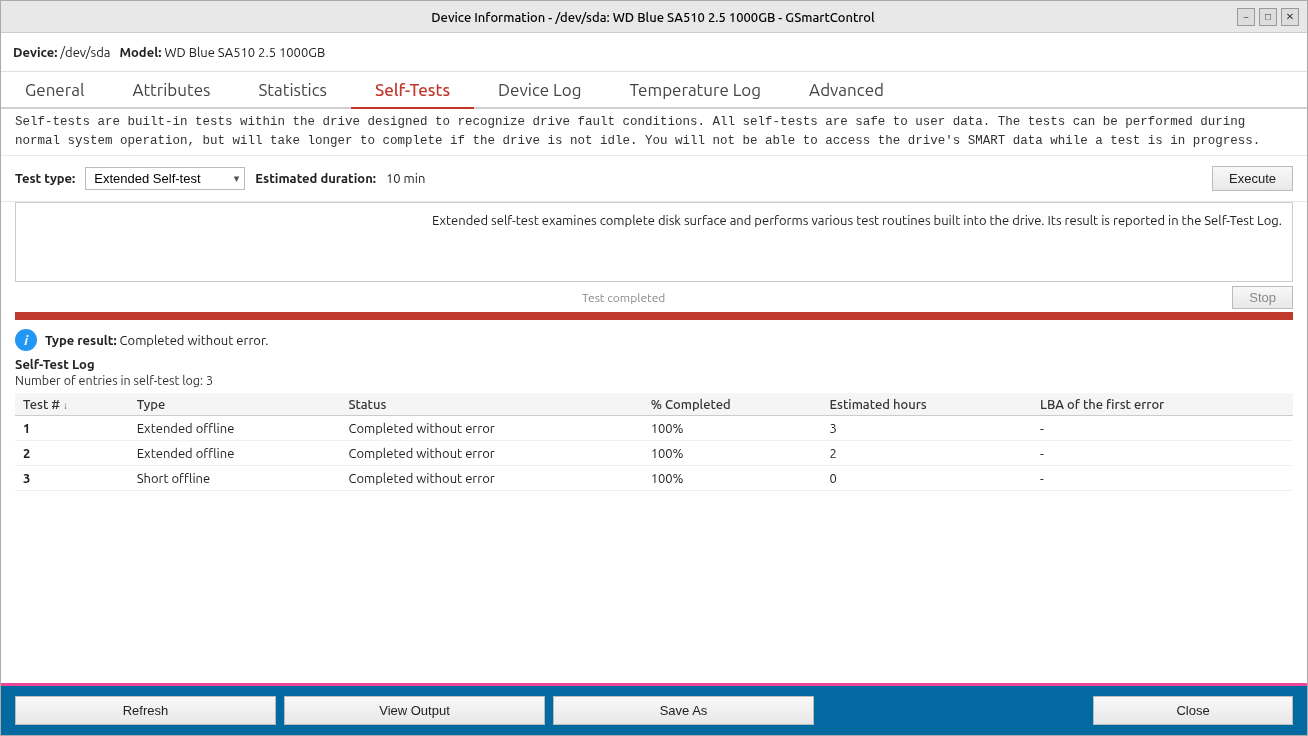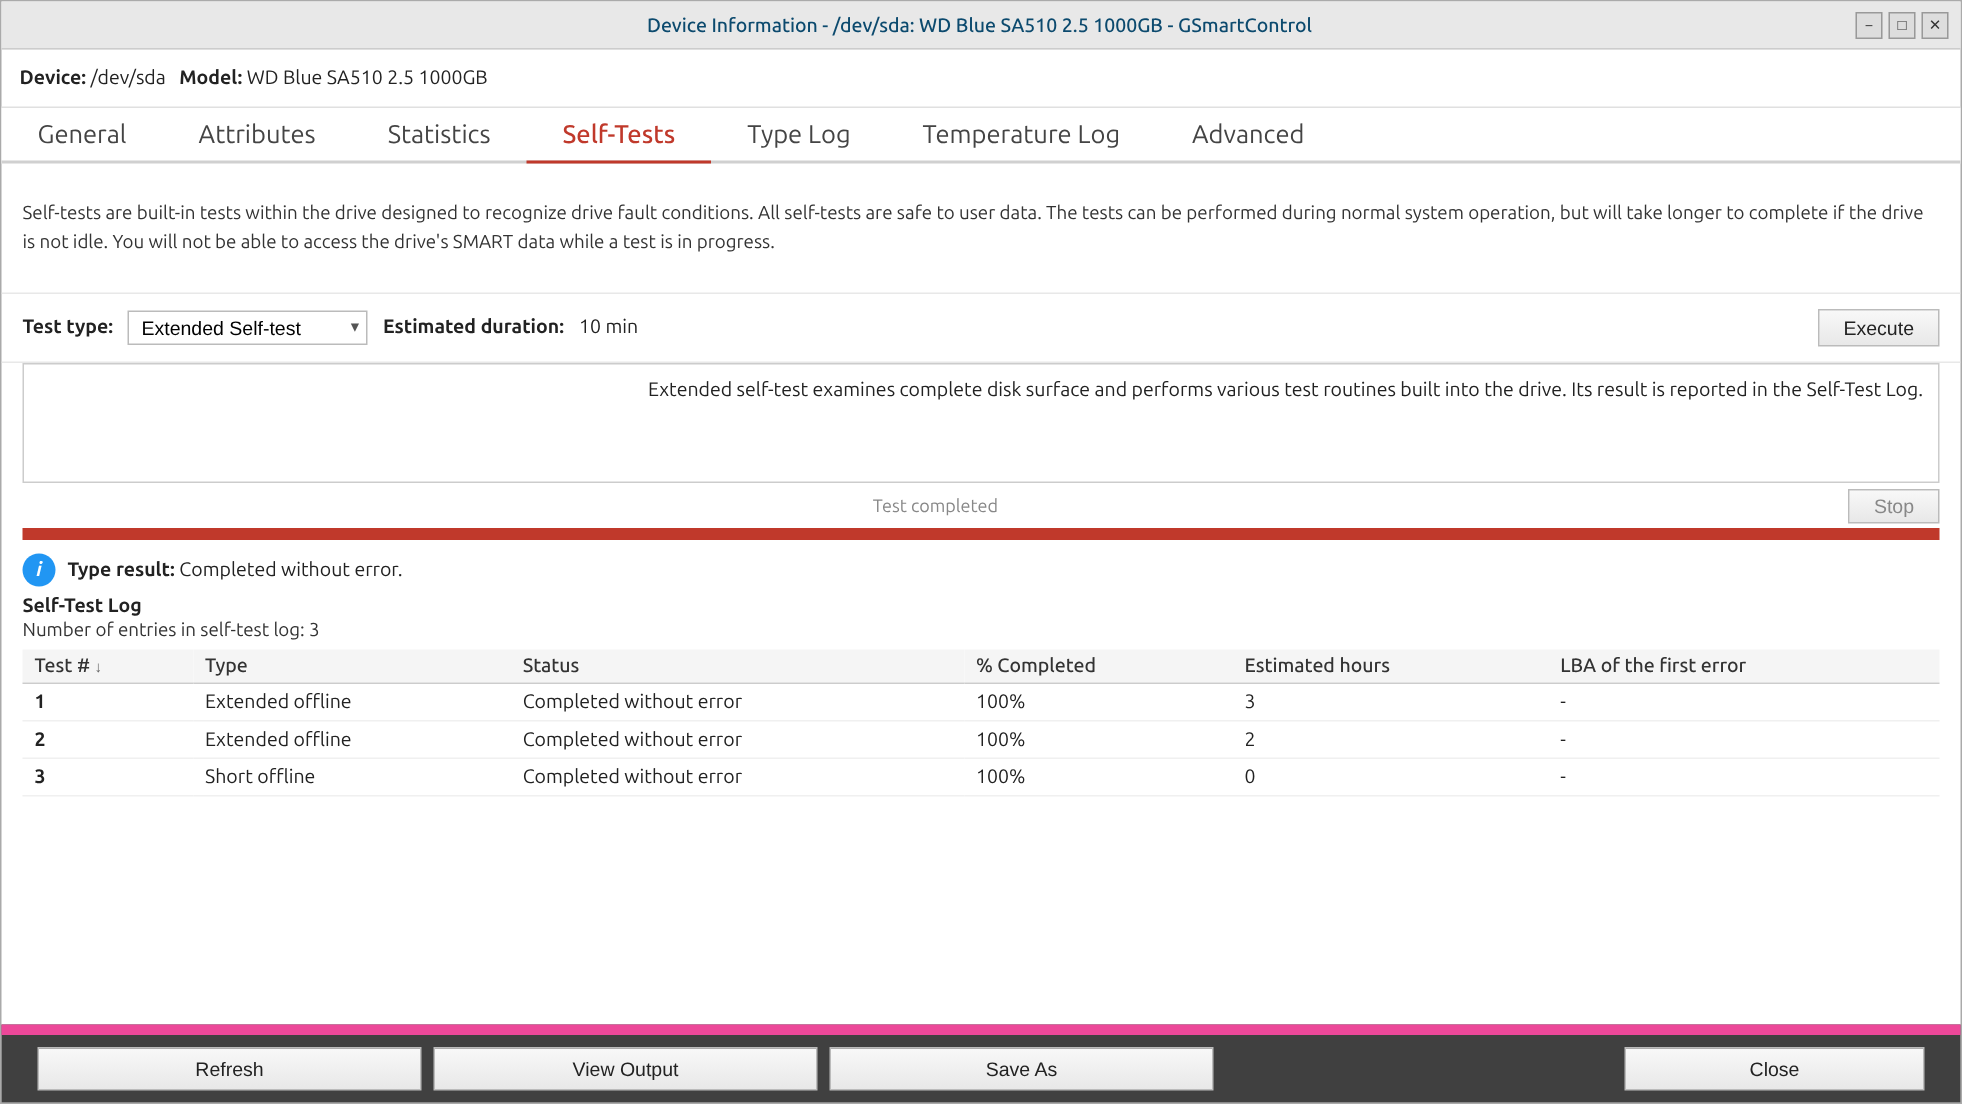--- a/index.html
+++ b/index.html
@@ -28,21 +28,21 @@
       align-items: center;
       justify-content: space-between;
       height: 32px;
       flex-shrink: 0;
     }
     .titlebar-title {
       flex: 1;
       text-align: center;
       font-size: 13px;
       font-weight: 500;
-      color: #0c4a6e;
+      color: #000000;
     }
     .titlebar-controls {
       display: flex;
       gap: 4px;
     }
     .titlebar-btn {
       width: 18px;
       height: 18px;
       border: 1px solid #999;
       background: #ddd;
@@ -80,26 +80,27 @@
       border-bottom: 2px solid #c0392b;
       font-weight: 500;
     }
     .content {
       flex: 1;
       overflow: hidden;
       display: flex;
       flex-direction: column;
     }
     .info-text {
-      padding: 24px 14px;
+      padding: 4px 14px;
       font-size: 12.5px;
       color: #333;
       border-bottom: 1px solid #e8e8e8;
       line-height: 1.5;
       flex-shrink: 0;
+      font-family: Liberation Mono, monospace;
     }
     .test-controls {
       display: flex;
       align-items: center;
       padding: 10px 14px;
       gap: 10px;
       border-bottom: 1px solid #e8e8e8;
       flex-shrink: 0;
     }
     .test-type-label { font-weight: bold; font-size: 13px; }
@@ -210,24 +211,24 @@
       background: #f5f5f5;
       white-space: nowrap;
     }
     .log-table td {
       padding: 5px 8px;
       border-bottom: 1px solid #f0f0f0;
     }
     .sort-indicator { font-size: 10px; color: #666; }
     .footer {
       display: flex;
-      border-top: 7px solid #ec4899;
-      padding: 8px 24px;
+      border-top: 3px solid #ec4899;
+      padding: 8px 14px;
       gap: 8px;
-      background: #404040;
+      background: #0369a1;
       flex-shrink: 0;
       height: 52px;
       align-items: center;
     }
     .footer-btn {
       flex: 1;
       padding: 6px 10px;
       border: 1px solid #bbb;
       background: linear-gradient(to bottom, #f8f8f8, #e8e8e8);
       cursor: pointer;
@@ -267,21 +268,21 @@
     &nbsp;
     <span class="label">Model:</span>
     <span>WD Blue SA510 2.5 1000GB</span>
   </div>
 
   <div class="tabs">
     <div class="tab">General</div>
     <div class="tab">Attributes</div>
     <div class="tab">Statistics</div>
     <div class="tab active">Self-Tests</div>
-    <div class="tab">Type Log</div>
+    <div class="tab">Device Log</div>
     <div class="tab">Temperature Log</div>
     <div class="tab">Advanced</div>
   </div>
 
   <div class="content">
 
     <div class="info-text">Self-tests are built-in tests within the drive designed to recognize drive fault conditions. All self-tests are safe to user data. The tests can be performed during normal system operation, but will take longer to complete if the drive is not idle. You will not be able to access the drive's SMART data while a test is in progress.</div>
 
     <div class="test-controls">
       <span class="test-type-label">Test type:</span>

